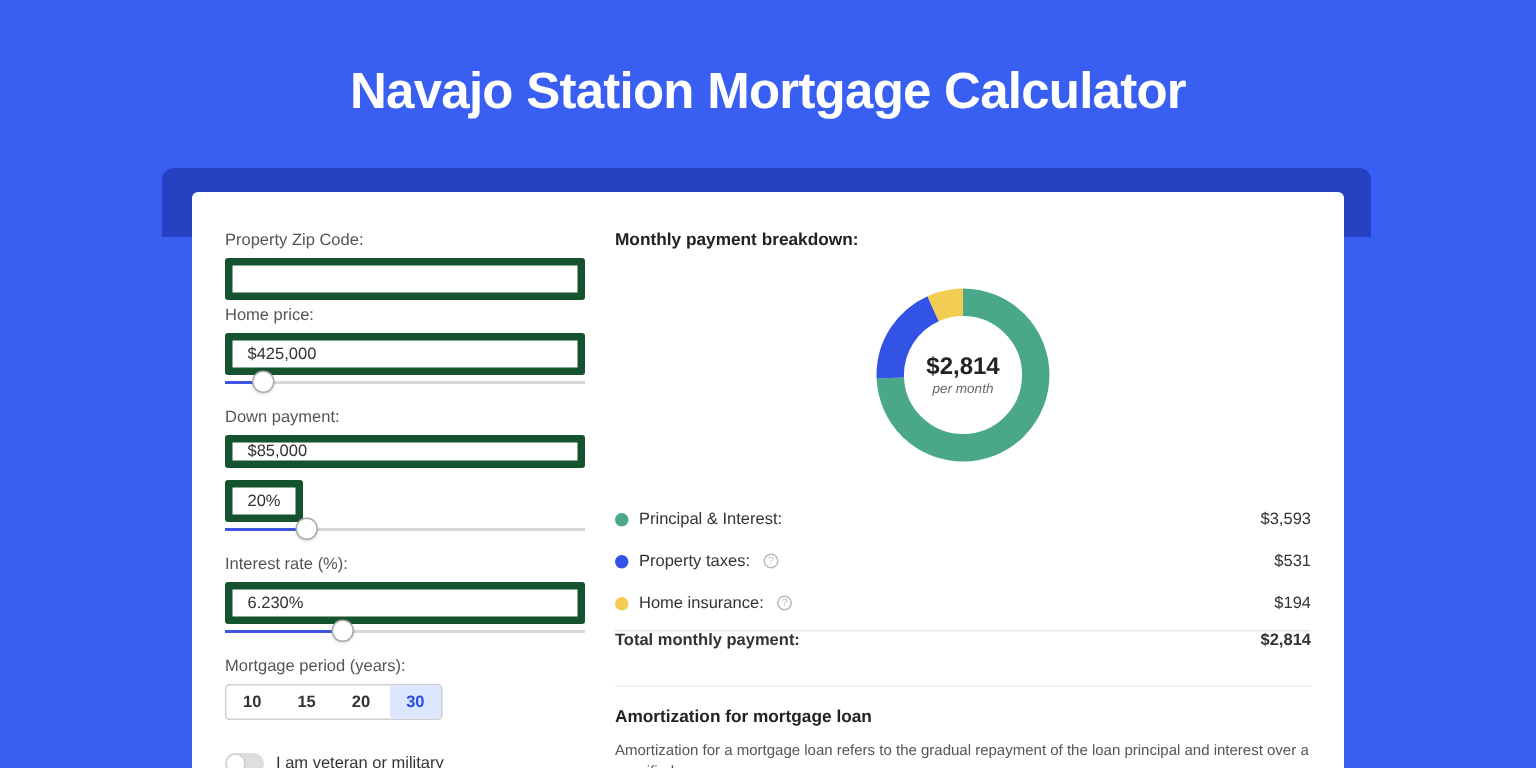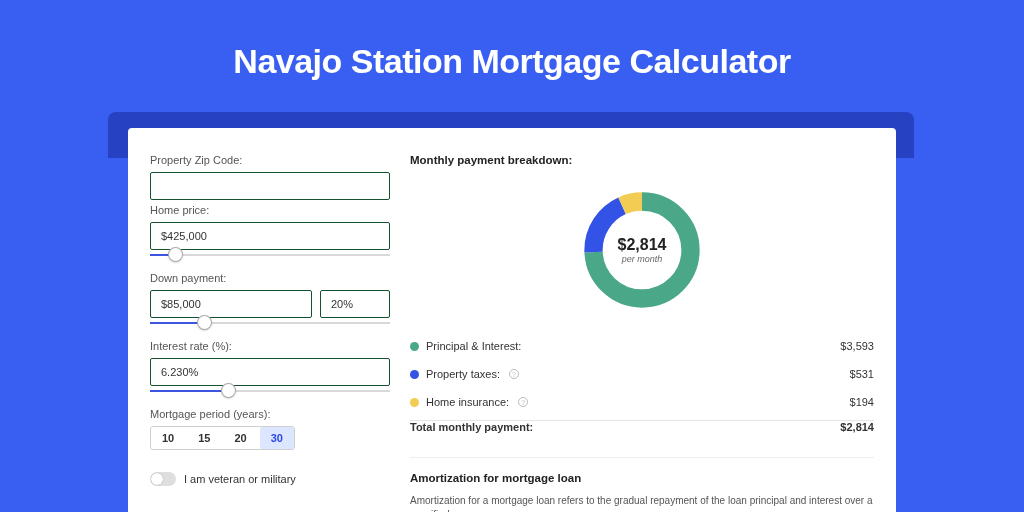--- a/index.html
+++ b/index.html
@@ -48,21 +48,21 @@
 
   .lbl {
     font-size: 11px;
     color: #555;
     margin-bottom: 6px;
     display: block;
   }
   .txt {
     width: 100%;
     height: 28px;
-    border: 1px solid #14532d;
+    border: 5px solid #14532d;
     border-radius: 2px;
     padding: 0 10px;
     font-size: 11px;
     color: #333;
     background: #fff;
   }
   .field { margin-bottom: 4px; }
 
   .slider {
     position: relative;
@@ -74,23 +74,23 @@
   }
   .slider .fill {
     position:absolute; top:4px; left:0; height:2px; background:#3e55e2;
   }
   .slider .thumb {
     position:absolute; top:-2px;
     width:13px; height:13px; border-radius:50%;
     background:#fff; box-shadow:0 0 0 1px #aaa, 0 1px 3px rgba(0,0,0,.3);
   }
 
-  .row2 { display:flex; gap:8px; }
+  .row2 { display:flex; gap:8px;flex-direction:column; }
   .row2 .txt:first-child { flex:1; }
-  .row2 .txt:last-child { width:70px; }
+  .row2 .txt:last-child { width:52px; }
 
   .periods {
     display:flex; gap:2px; border:1px solid #cfcfcf; border-radius:3px;
     width:max-content;
   }
   .periods .p {
     font-size:11px; font-weight:600; padding:5px 11px;
     color:#333; cursor:pointer;
   }
   .periods .p.active {

